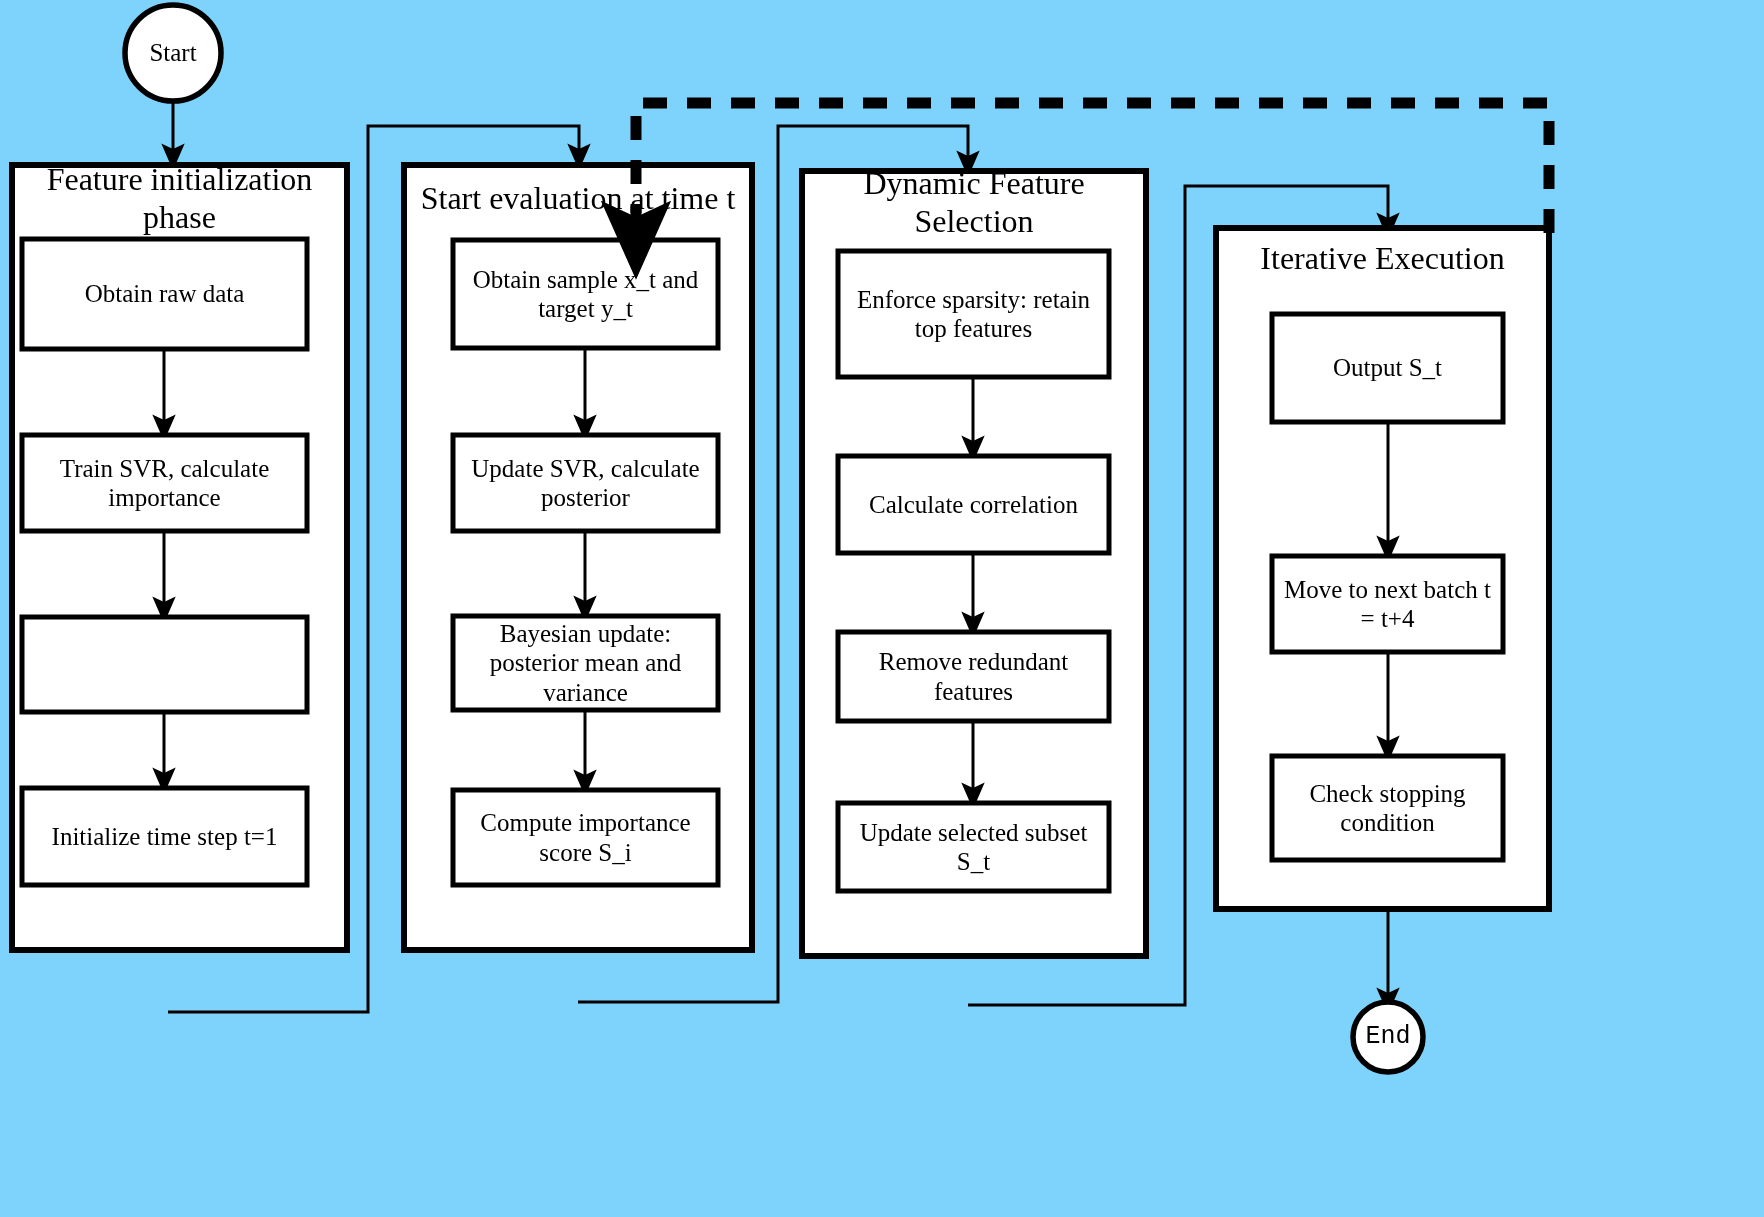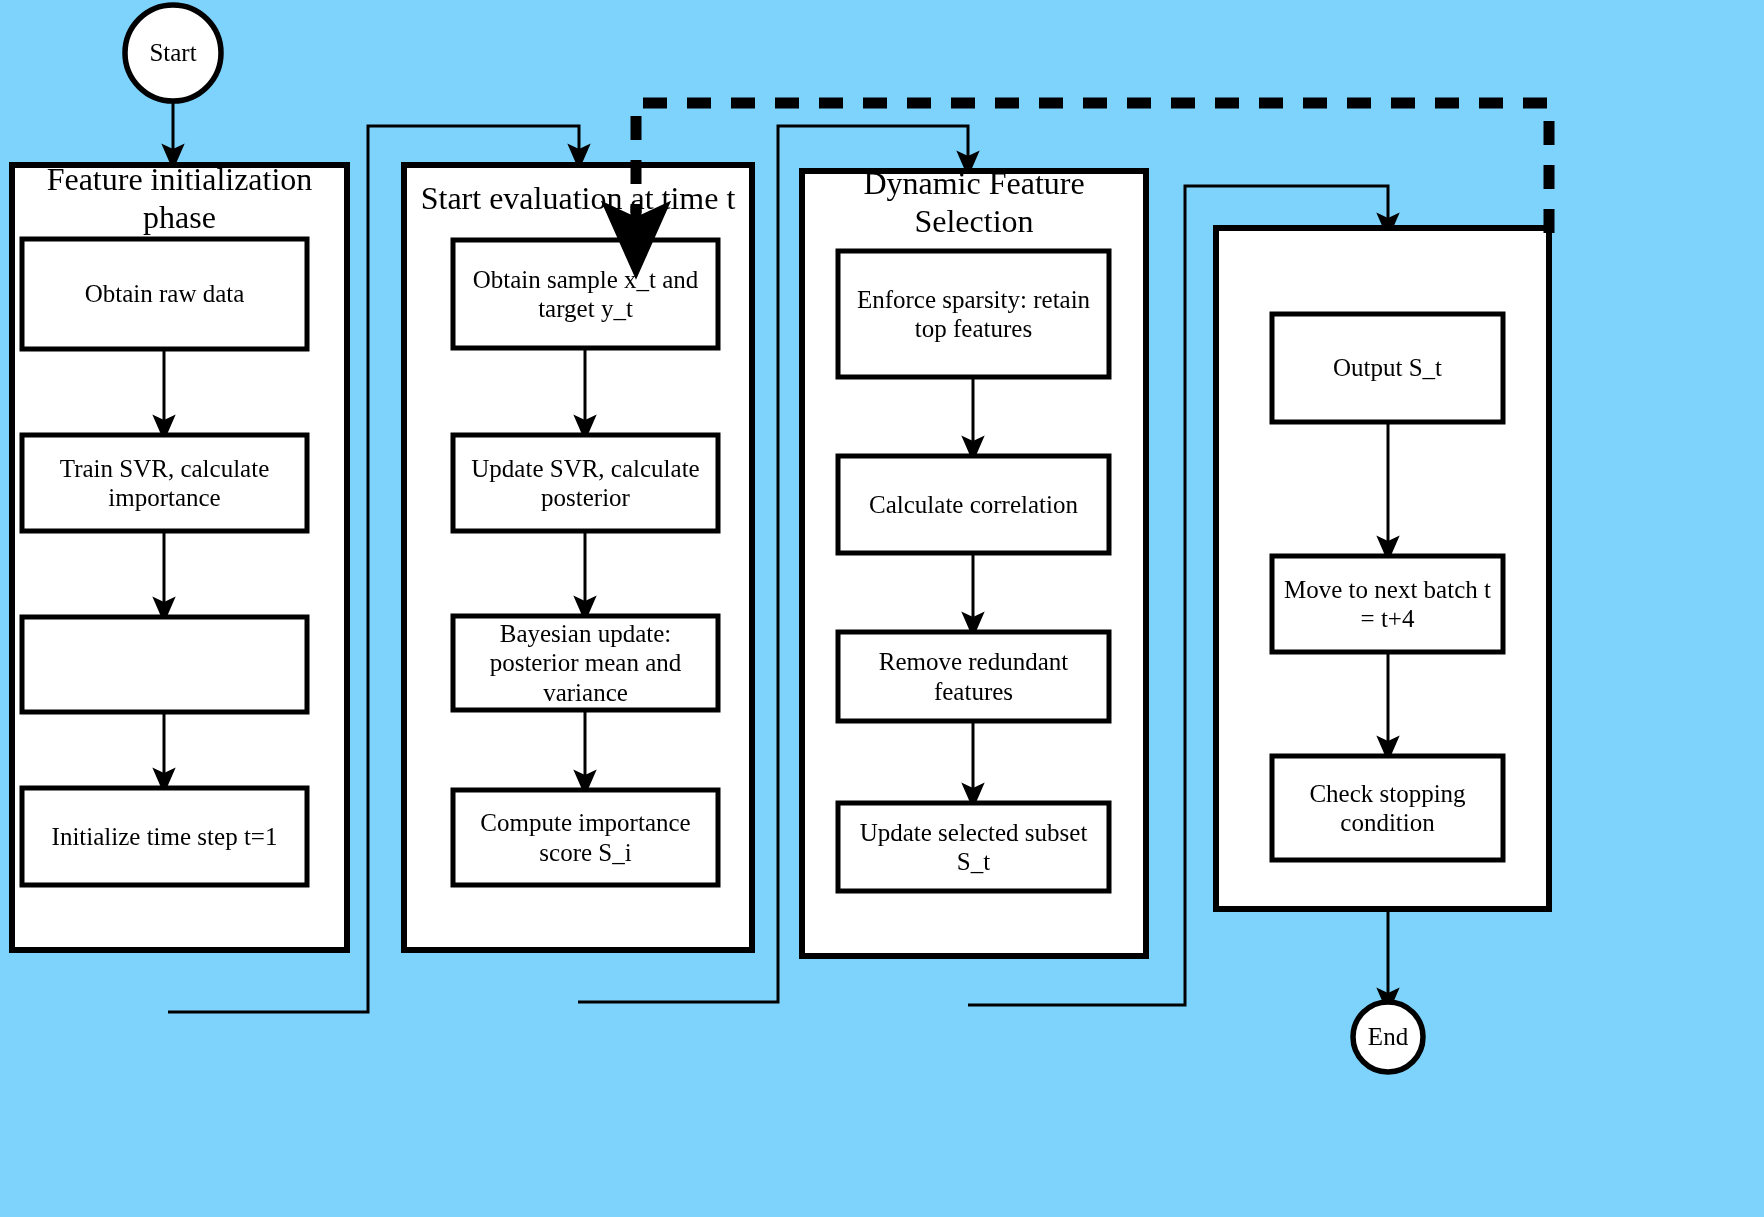--- a/index.html
+++ b/index.html
@@ -144,22 +144,23 @@
   <div class="lbl group-title" style="left:810px; top:186px; width:328px; height:34px;">Dynamic Feature Selection</div>
 
   <div class="lbl step-label" style="left:845px; top:251px; width:257px; height:126px;">Enforce sparsity: retain top features</div>
 
   <div class="lbl step-label" style="left:845px; top:456px; width:257px; height:97px;">Calculate correlation</div>
 
   <div class="lbl step-label" style="left:845px; top:632px; width:257px; height:89px;">Remove redundant features</div>
 
   <div class="lbl step-label" style="left:845px; top:803px; width:257px; height:88px;">Update selected subset S_t</div>
 
+  <div class="lbl group-title" style="left:1224px; top:242px; width:317px; height:34px;">Iterative Execution</div>
 
   <div class="lbl step-label" style="left:1278px; top:314px; width:219px; height:108px;">Output S_t</div>
 
   <div class="lbl step-label" style="left:1278px; top:556px; width:219px; height:96px;">Move to next batch t = t+4</div>
 
   <div class="lbl step-label" style="left:1278px; top:756px; width:219px; height:104px;">Check stopping condition</div>
 
-  <div class="lbl terminal-label" style="left:1344px; top:1019px; width:88px; height:36px;">End</div>
+  <div class="lbl terminal-label" style="left:1344px; top:1019px; width:88px; height:36px;font-family:Liberation Mono, monospace;">End</div>
 
 </div>
 
 </body></html>

